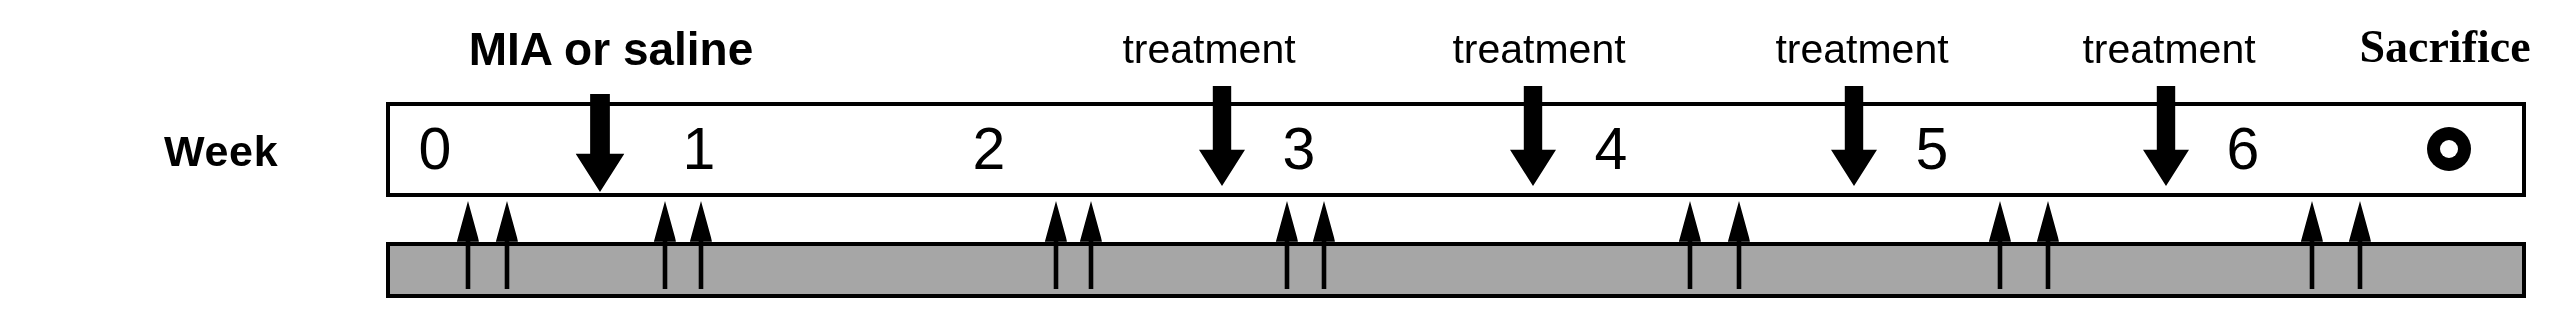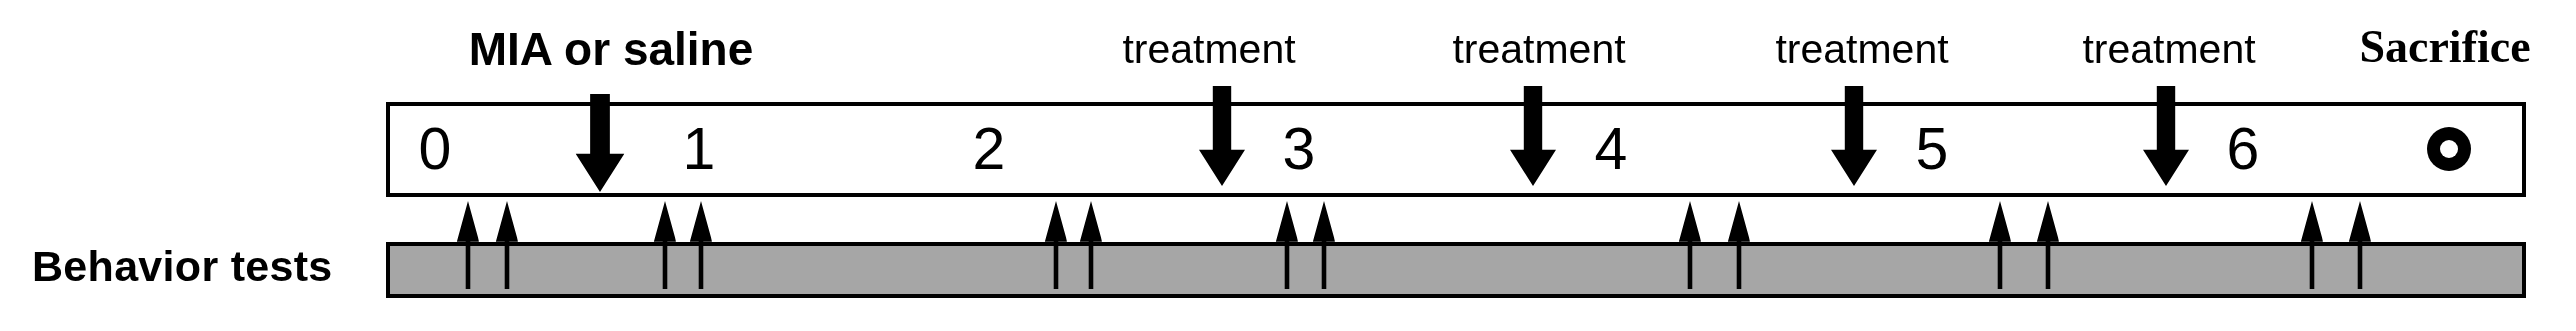--- a/index.html
+++ b/index.html
@@ -119,22 +119,22 @@
     position: absolute;
     transform: translateX(-50%);
   }
   .test-arrow svg { display: block; }
 </style>
 </head>
 <body>
 
 <div id="page">
 
-
-  <div id="behavior-label" class="side-label">Behavior tests</div>
+  <div id="week-label" class="side-label">Week</div>
+
 
   <div id="week-bar"></div>
 
   <div id="behavior-bar"></div>
 
   <div id="week-numbers">
       <div class="week-number" style="left: 435px;">0</div>
       <div class="week-number" style="left: 699px;">1</div>
       <div class="week-number" style="left: 989px;">2</div>
       <div class="week-number" style="left: 1299px;">3</div>

